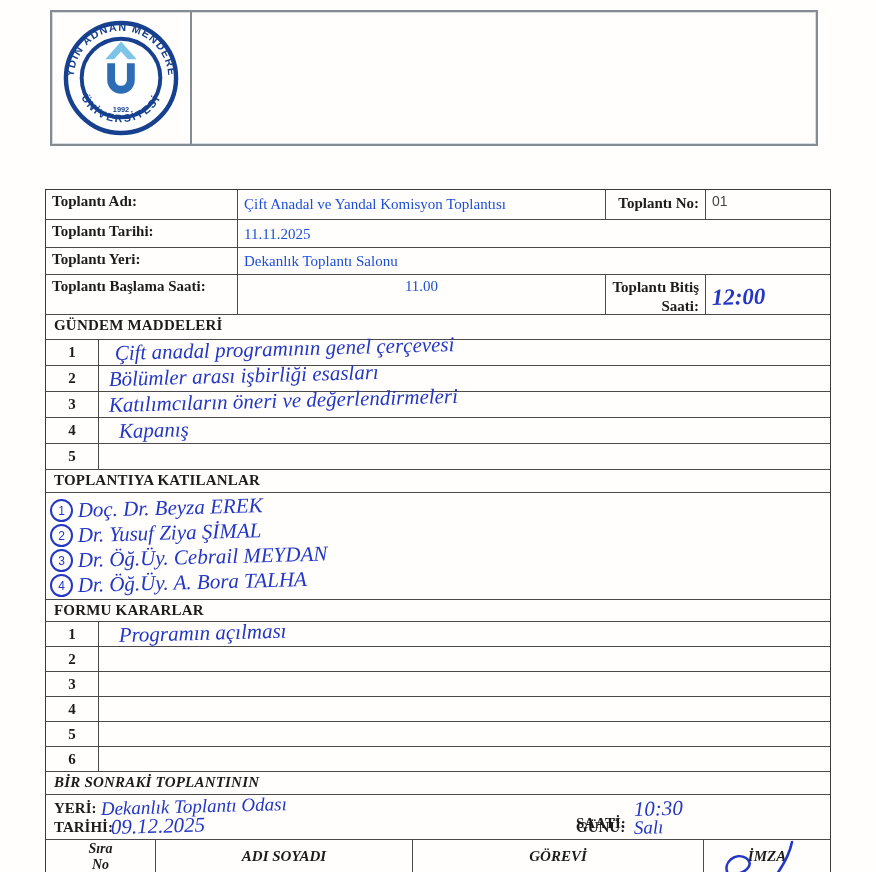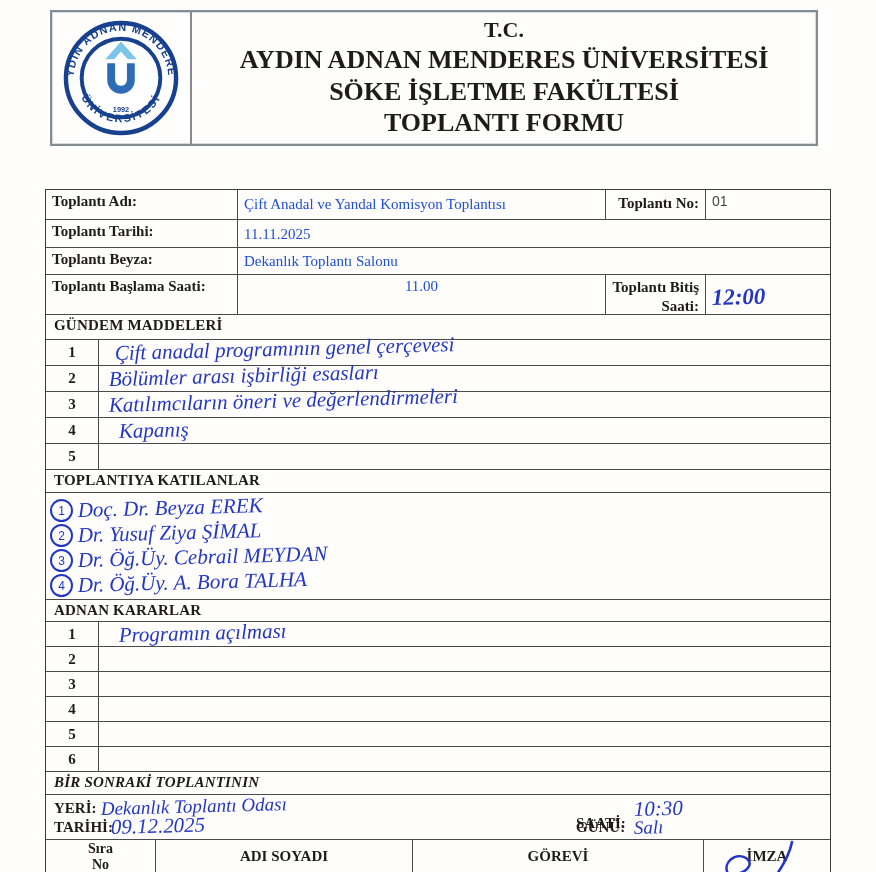--- a/index.html
+++ b/index.html
@@ -38,21 +38,21 @@
       transform:rotate(-1.5deg);transform-origin:left bottom;line-height:1;}
   .hw-lg{font-size:21px;}
   .hw-xl{font-size:23px;font-weight:bold;}
   .hw-md{font-size:19px;}
   .att-line{position:absolute;left:4px;display:flex;align-items:center;gap:5px;}
   .circle-no{display:inline-flex;width:19px;height:19px;border:2px solid #2337c4;border-radius:50%;
              align-items:center;justify-content:center;font-size:12px;font-style:normal;
              color:#2337c4;flex:0 0 auto;font-family:"Liberation Sans",sans-serif;}
 
   .foot-cell{display:flex;align-items:center;justify-content:center;font-weight:bold;
-             text-align:right;position:relative;}
+             text-align:right;position:relative;font-style:italic;}
   .sira{flex-direction:column;line-height:1.1;font-size:14px;}
 </style>
 </head>
 <body>
 
 <div class="page">
 
   <div class="hdr">
     <div class="logo-cell">
       <svg width="118" height="118" viewBox="0 0 120 120">
@@ -66,44 +66,38 @@
           <textPath href="#arcTop" startOffset="50%" text-anchor="middle">AYDIN ADNAN MENDERES</textPath>
         </text>
         <text font-size="11" font-weight="bold" fill="#17418f" letter-spacing="2" font-family="Liberation Sans, sans-serif">
           <textPath href="#arcBot" startOffset="50%" text-anchor="middle">ÜNİVERSİTESİ</textPath>
         </text>
         <path d="M60 23 L44 41 H53 L60 33 L67 41 H76 Z" fill="#7cc4e8"></path>
         <path d="M46 45 h8 v17 a6 6 0 0 0 12 0 V45 h8 v17 a14 14 0 0 1 -28 0 Z" fill="#2e6db6"></path>
         <text x="60" y="95" font-size="7.5" font-weight="bold" fill="#17418f" text-anchor="middle" font-family="Liberation Sans, sans-serif">1992</text>
       </svg>
     </div>
-    <div class="title-cell">
-      <div class="t-sm">T.C.</div>
-      <div class="t-lg">AYDIN ADNAN MENDERES ÜNİVERSİTESİ</div>
-      <div class="t-lg">SÖKE İŞLETME FAKÜLTESİ</div>
-      <div class="t-lg">TOPLANTI FORMU</div>
-    </div>
   </div>
 
   <div class="tbl">
 
     <div class="row first" style="top:0;height:29px;">
       <div class="cell lbl" style="width:192px;">Toplantı Adı:</div>
       <div class="cell val" style="width:368px;padding-top:6px;">Çift Anadal ve Yandal Komisyon Toplantısı</div>
       <div class="cell lbl right" style="width:100px;padding-top:5px;">Toplantı No:</div>
       <div class="cell last sans" style="width:124px;">01</div>
     </div>
 
     <div class="row" style="top:29px;height:28px;">
       <div class="cell lbl" style="width:192px;">Toplantı Tarihi:</div>
       <div class="cell last val" style="width:592px;padding-top:6px;">11.11.2025</div>
     </div>
 
     <div class="row" style="top:57px;height:27px;">
-      <div class="cell lbl" style="width:192px;">Toplantı Beyza:</div>
+      <div class="cell lbl" style="width:192px;">Toplantı Yeri:</div>
       <div class="cell last val" style="width:592px;padding-top:5px;">Dekanlık Toplantı Salonu</div>
     </div>
 
     <div class="row" style="top:84px;height:40px;">
       <div class="cell lbl" style="width:192px;">Toplantı Başlama Saati:</div>
       <div class="cell val center" style="width:368px;">11.00</div>
       <div class="cell lbl right" style="width:100px;line-height:1.25;">
         <span>Toplantı Bitiş</span><br>
         <span>Saati:</span>
       </div>
@@ -164,21 +158,21 @@
           <span class="hw hw-lg">Dr. Öğ.Üy. Cebrail MEYDAN</span>
         </div>
         <div class="att-line" style="top:81px;">
           <span class="circle-no">4</span>
           <span class="hw hw-lg">Dr. Öğ.Üy. A. Bora TALHA</span>
         </div>
       </div>
     </div>
 
     <div class="row" style="top:409px;height:22px;">
-      <div class="cell last sec-hdr" style="width:784px;">ADNAN KARARLAR</div>
+      <div class="cell last sec-hdr" style="width:784px;">FORMU KARARLAR</div>
     </div>
 
     <div class="row" style="top:431px;height:25px;">
       <div class="cell num" style="width:53px;">1</div>
       <div class="cell last" style="width:731px;">
         <span class="hw hw-lg" style="display:inline-block;margin-left:14px;">Programın açılması</span>
       </div>
     </div>
     <div class="row" style="top:456px;height:25px;">
       <div class="cell num" style="width:53px;">2</div>

